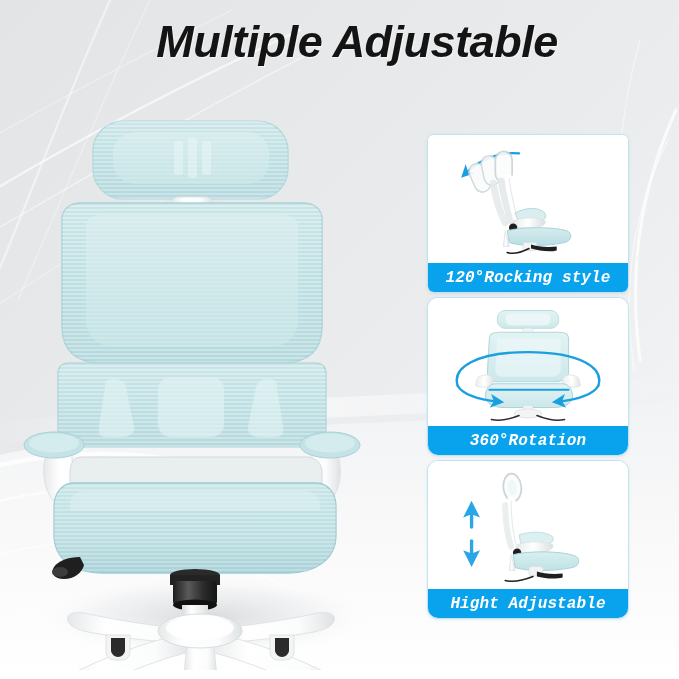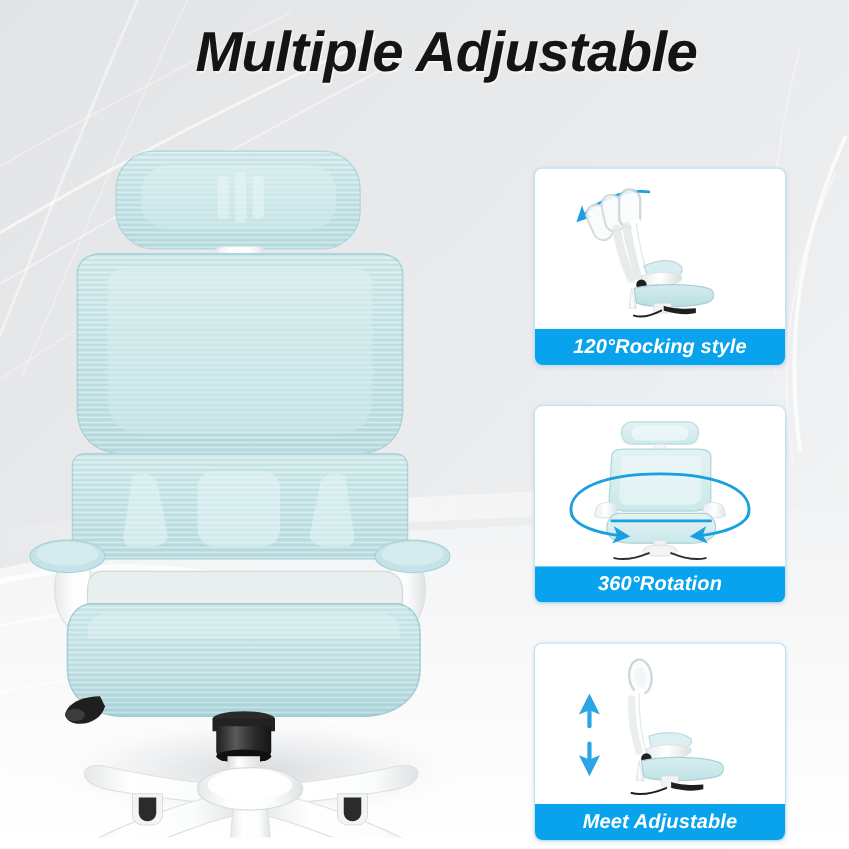--- a/index.html
+++ b/index.html
@@ -80,36 +80,36 @@
   }
   .card {
     position: relative;
     width: 202px;
     background: #ffffff;
     border: 1px solid #bfe3f3;
     border-radius: 7px;
     overflow: hidden;
     box-shadow: 0 1px 3px rgba(120,140,150,0.16);
   }
-  .card + .card { margin-top: 31px; }
+  .card + .card { margin-top: 4px; border-radius: 11px; }
   .card-figure {
     position: relative;
     height: 128px;
     width: 100%;
     background: #ffffff;
   }
   .card-figure svg { width: 100%; height: 100%; display: block; }
   .card-banner {
     height: 29px;
     background: #09a2ec;
     display: flex;
     align-items: center;
     justify-content: center;
     color: #ffffff;
-    font-family: Liberation Sans, sans-serif;
+    font-family: Liberation Mono, monospace;
     font-weight: bold;
     font-style: italic;
     font-size: 16px;
     letter-spacing: 0.1px;
     white-space: nowrap;
   }
 </style>
 </head>
 <body>
 
@@ -475,17 +475,17 @@
           <rect x="102" y="106" width="14" height="9" rx="2" fill="#f1f3f4" stroke="#dadedf" stroke-width="0.7"></rect>
           <path d="M110 116 C 118 118, 128 119, 136 117 L136 113 C 126 114, 116 113, 110 111 Z" fill="#1f1f1f"></path>
           <path d="M106 116 C 96 120, 86 122, 78 120" fill="none" stroke="#1f1f1f" stroke-width="1.6" stroke-linecap="round"></path>
 
           <g stroke="#2aa6e6" stroke-width="3.4" stroke-linecap="round" fill="none">
             <path d="M44 66 L44 48" marker-end="url(#arrUp)"></path>
             <path d="M44 80 L44 98" marker-end="url(#arrUp)"></path>
           </g>
         </svg>
       </div>
-      <div class="card-banner">Meet Adjustable</div>
+      <div class="card-banner">Hight Adjustable</div>
     </div>
 
   </div>
 </div>
 
 </body></html>

